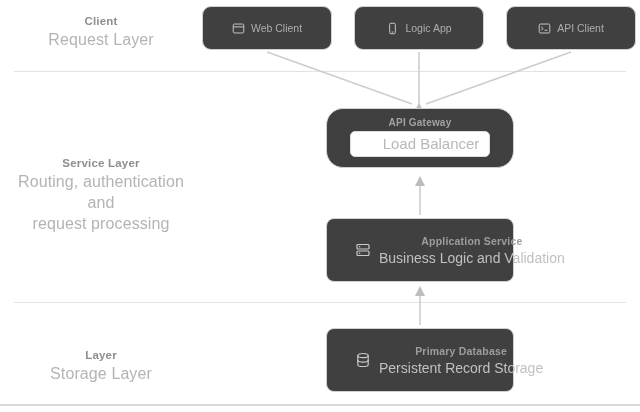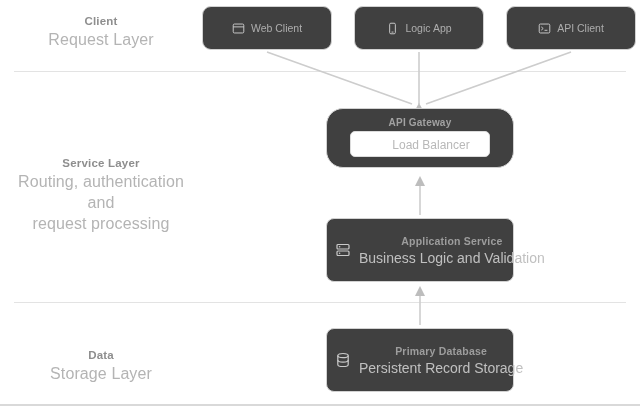--- a/index.html
+++ b/index.html
@@ -130,34 +130,34 @@
   .inner-box {
     box-sizing: border-box;
     width: 140px;
     border: 1px solid #dcdcdc;
     border-radius: 5px;
     background: #ffffff;
     padding: 3px 6px;
     text-align: center;
   }
   .inner-box .inner-label {
-    font-size: 12px;
+    font-size: 15px;
     color: #b8b8b8;
     white-space: nowrap;
     margin-left: 22px;
   }
 
   
   .node-stack {
     left: 326px;
     width: 188px;
     height: 64px;
     border-radius: 8px;
     gap: 8px;
-    padding: 0 8px;
+    padding: 0 28px;
     justify-content: flex-start;
   }
   .stack-service { top: 218px; }
   .stack-storage { top: 328px; }
 
   .node-stack .stack-text {
     display: flex;
     flex-direction: column;
     align-items: center;
     flex: 1;
@@ -232,21 +232,21 @@
     <span class="lane-sub">Request Layer</span>
   </div>
 
   <div class="lane-caption caption-service">
     <span class="lane-title">Service Layer</span>
     <span class="lane-sub">Routing, authentication and</span>
     <span class="lane-sub">request processing</span>
   </div>
 
   <div class="lane-caption caption-data">
-    <span class="lane-title">Data</span>
+    <span class="lane-title">Layer</span>
     <span class="lane-sub">Storage Layer</span>
   </div>
 
   <div class="node node-client client-1">
     <svg class="icon" width="13" height="13" viewBox="0 0 16 16">
       <rect x="1.5" y="2.5" width="13" height="11" rx="1.5" fill="none" stroke="currentColor" stroke-width="1.2"></rect>
       <line x1="1.5" y1="6" x2="14.5" y2="6" stroke="currentColor" stroke-width="1.2"></line>
     </svg>
     <span class="node-label">Web Client</span>
   </div>

